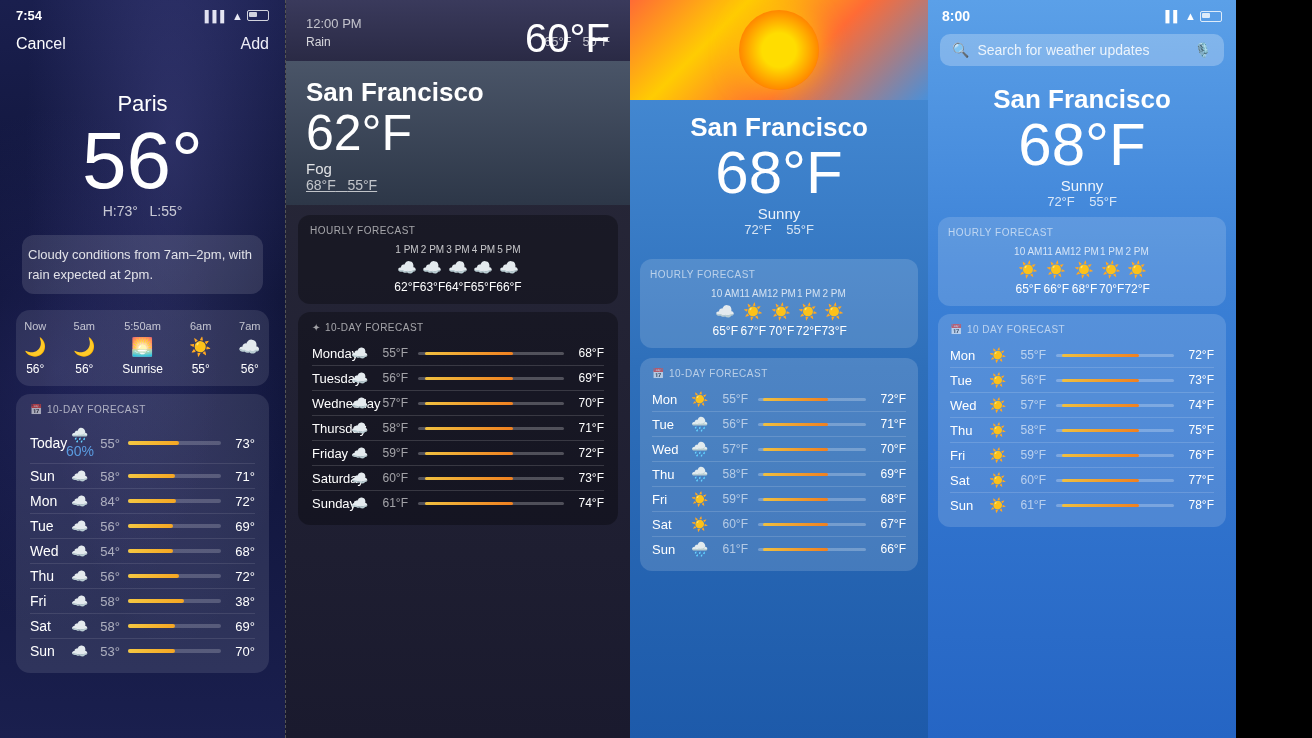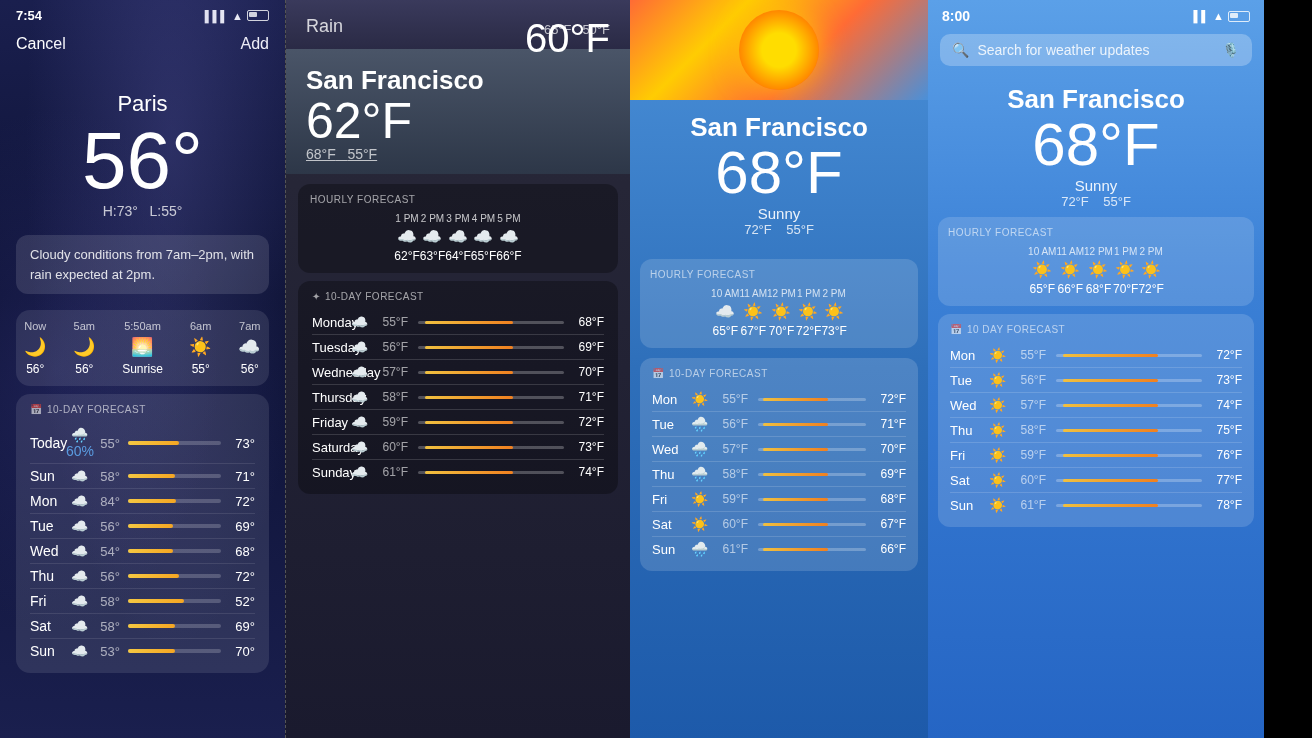--- a/index.html
+++ b/index.html
@@ -81,22 +81,22 @@
     }
     .hi-lo {
       text-align: center;
       color: rgba(255,255,255,0.75);
       font-size: 14px;
       margin-top: 2px;
     }
     .cloud-box {
       background: rgba(255,255,255,0.12);
       border-radius: 12px;
-      padding: 10px 14px;
-      margin: 16px 0;
+      padding: 10px 6px;
+      margin: 16px 6px;
       color: rgba(255,255,255,0.85);
       font-size: 13px;
       line-height: 1.5;
     }
     .hourly-scroll {
       background: rgba(255,255,255,0.1);
       border-radius: 14px;
       padding: 10px 8px;
       margin: 4px 0;
     }
@@ -160,21 +160,21 @@
     }
 
     .seattle-section {
       background: linear-gradient(180deg, #3a3a5c 0%, #2a2a45 100%);
       padding: 16px 20px 12px;
       position: relative;
     }
     .seattle-city { font-size: 28px; font-weight: 600; color: white; }
     .seattle-time { font-size: 13px; color: rgba(255,255,255,0.7); margin-bottom: 4px; }
     .seattle-temp { position: absolute; top: 16px; right: 20px; font-size: 40px; color: white; font-weight: 200; }
-    .seattle-cond { font-size: 18px; color: rgba(255,255,255,0.8); }
+    .seattle-cond { font-size: 12px; color: rgba(255,255,255,0.8); }
     .seattle-hilo { font-size: 13px; color: rgba(255,255,255,0.7); position: absolute; bottom: 12px; right: 20px; }
 
     .sf-section {
       background: linear-gradient(180deg, #4a5568 0%, #2d3748 100%);
       padding: 16px 20px 12px;
       margin-top: 0;
     }
     .sf-city { font-size: 26px; font-weight: 600; color: white; }
     .sf-temp { font-size: 50px; font-weight: 200; color: white; line-height: 1; }
     .sf-cond { font-size: 15px; color: rgba(255,255,255,0.85); margin-top: 2px; }
@@ -239,21 +239,21 @@
     .p3-forecast-section {
       background: rgba(255,255,255,0.15);
       margin: 6px 10px;
       border-radius: 12px;
       padding: 10px 12px;
       color: white;
     }
 
     
     .panel4 {
-      width: 336px;
+      width: 308px;
       height: 738px;
       background: linear-gradient(180deg, #5ba0e8 0%, #3a7fd5 40%, #2565c4 100%);
       position: relative;
       overflow: hidden;
       flex-shrink: 0;
     }
     .p4-status {
       display: flex;
       justify-content: space-between;
       align-items: center;
@@ -476,21 +476,21 @@
             </div>
       <span class="forecast-high">72°</span>
     </div>
           <div class="forecast-row">
       <span class="forecast-day">Fri</span>
       <span style="display:flex;flex-direction:column;align-items:center;width:20px">☁️</span>
       <span class="forecast-low">58°</span>
       <div class="temp-bar-wrap">
               <div class="temp-bar-fill" style="width:60%"></div>
             </div>
-      <span class="forecast-high">52°</span>
+      <span class="forecast-high">38°</span>
     </div>
           <div class="forecast-row">
       <span class="forecast-day">Sat</span>
       <span style="display:flex;flex-direction:column;align-items:center;width:20px">☁️</span>
       <span class="forecast-low">58°</span>
       <div class="temp-bar-wrap">
               <div class="temp-bar-fill" style="width:50%"></div>
             </div>
       <span class="forecast-high">69°</span>
     </div>
@@ -504,34 +504,36 @@
       <span class="forecast-high">70°</span>
     </div>
         </div>
     </div>
   </div>
 </div>
 
 <div class="panel2">
 
   <div class="seattle-section">
+    <div class="seattle-time">12:00 PM</div>
     <div class="seattle-temp">60°F</div>
     <div class="seattle-cond">
       <span>Rain</span>
     </div>
     <div class="seattle-hilo">
       <span>65°F</span>
       &nbsp;
       <span>50°F</span>
     </div>
   </div>
 
   <div class="sf-section">
     <div class="sf-city">San Francisco</div>
     <div class="sf-temp">62°F</div>
+    <div class="sf-cond">Fog</div>
     <div class="sf-hilo">
       <span>68°F</span>
       &nbsp;
       <span>55°F</span>
     </div>
   </div>
 
   <div class="p2-hourly-section">
     <div class="section-label">
       <span>Hourly Forecast</span>

